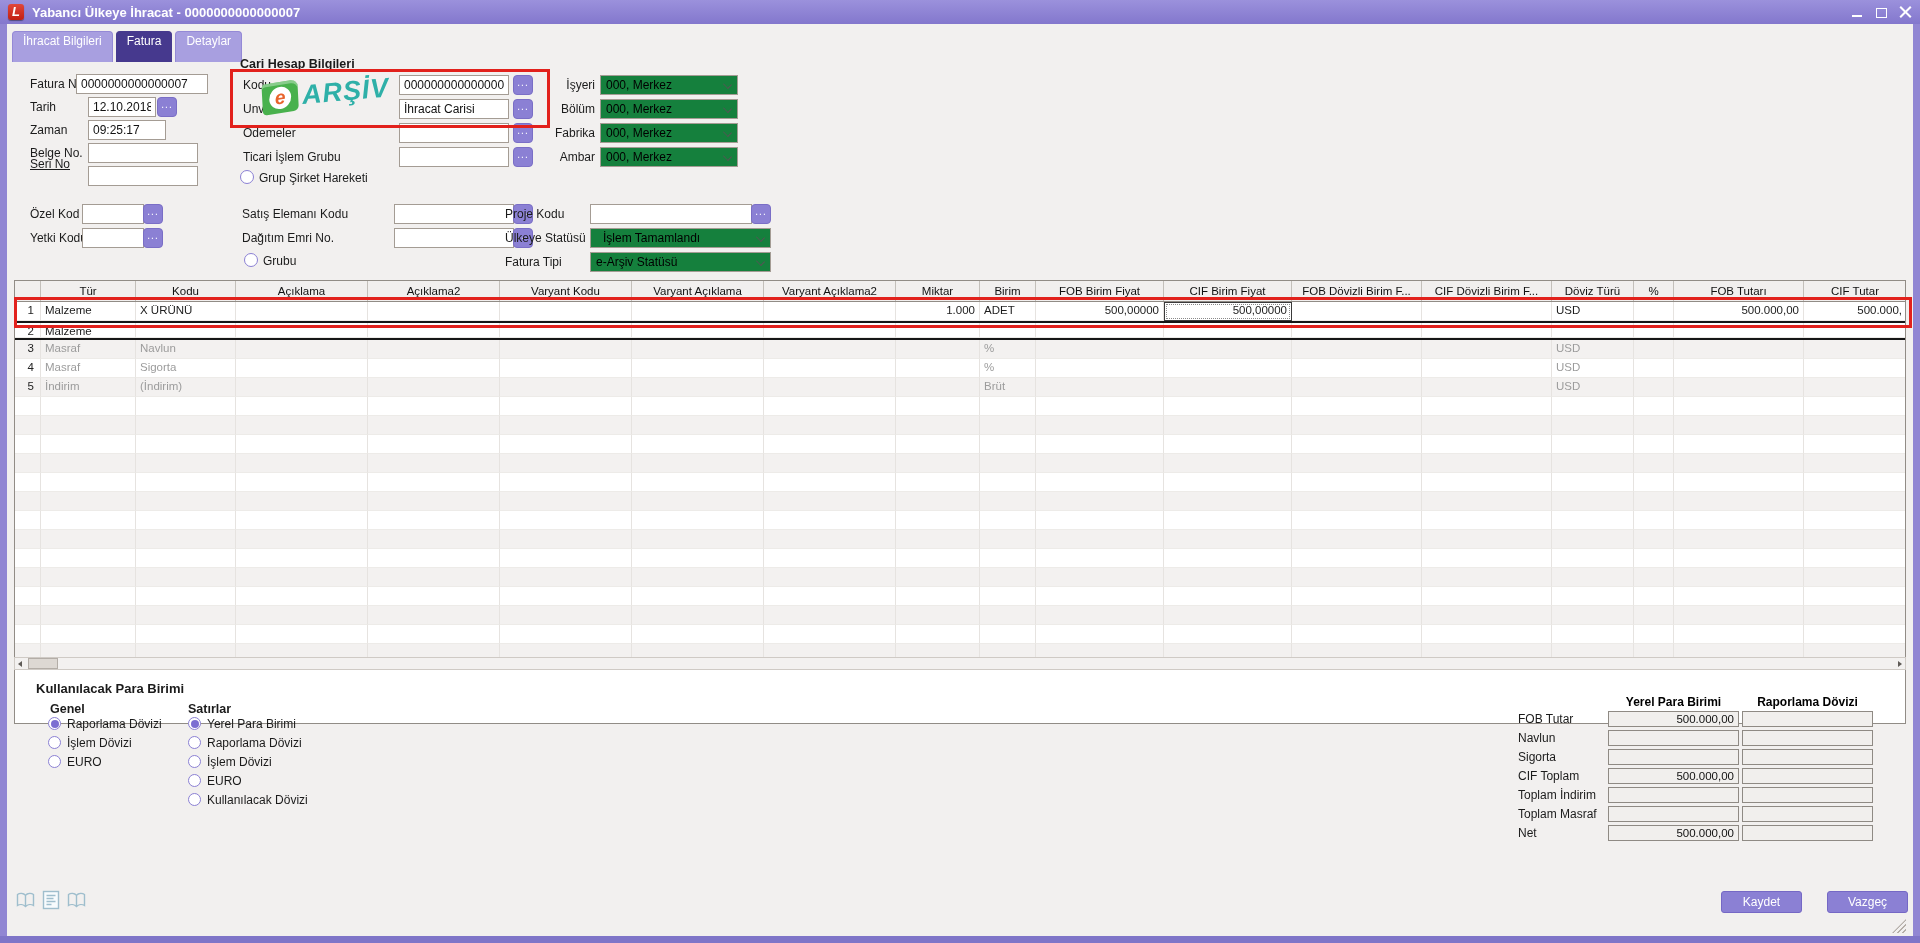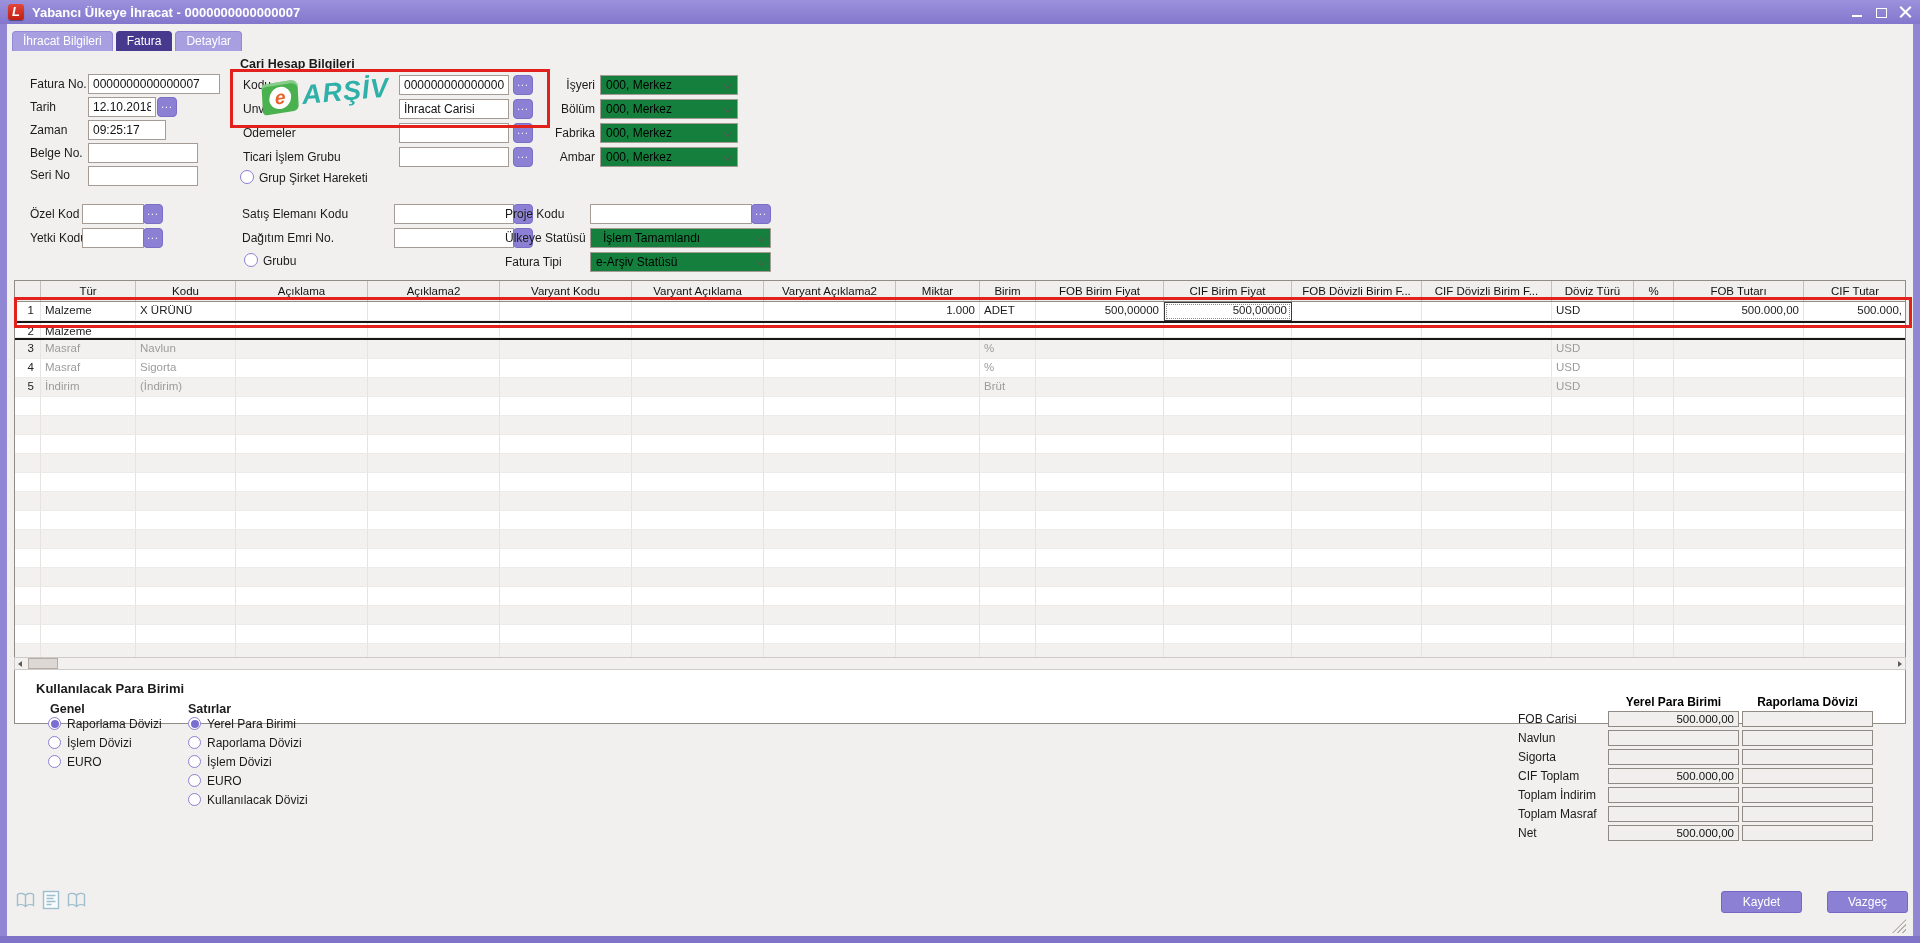--- a/index.html
+++ b/index.html
@@ -21,21 +21,21 @@
   .winbtns{position:absolute;right:8px;top:0;height:24px;display:flex;align-items:center;gap:11px;}
   .wb{width:13px;height:13px;position:relative;cursor:default;}
   .wb.min::after{content:"";position:absolute;left:1px;right:2px;bottom:2px;border-bottom:2px solid #fff;}
   .wb.max::after{content:"";position:absolute;left:1px;top:2px;width:9px;height:8px;border:1.5px solid #fff;}
   .wb.cls::before,.wb.cls::after{content:"";position:absolute;left:-1px;top:5px;width:15px;height:2px;background:#fff;}
   .wb.cls::before{transform:rotate(45deg);}
   .wb.cls::after{transform:rotate(-45deg);}
 
   
   #tabs{position:absolute;left:12px;top:31px;display:flex;gap:3px;}
-  .tab{padding:2px 10px 3px 10px;font-size:12px;color:#fff;background:#a89fe0;
+  .tab{padding:2px 10px 14px 10px;font-size:12px;color:#fff;background:#a89fe0;
     border:1px solid #9489d6;border-bottom:none;border-radius:4px 4px 0 0;white-space:nowrap;}
   .tab.active{background:#46398e;border-color:#46398e;}
 
   
   .lbl{position:absolute;font-size:12px;color:#1b1b1b;white-space:nowrap;}
   .lbl.r{text-align:right;}
   .bold{font-weight:bold;}
   .box{position:absolute;height:20px;background:#fff;border:1px solid #a49c94;box-sizing:border-box;
     font-size:12px;padding:1px 4px;font-family:inherit;color:#111;}
   input.box{outline:none;}
@@ -124,29 +124,29 @@
   <div class="edge right"></div>
   <div class="edge bottom"></div>
 
   <div id="tabs">
       <div class="tab">İhracat Bilgileri</div>
       <div class="tab active">Fatura</div>
       <div class="tab">Detaylar</div>
     </div>
 
   <div class="lbl" style="left:30px;top:77px;">Fatura No.</div>
-  <input class="box" style="left: 88px; top: 74px; width: 132px;" value="0000000000000007">
+  <input class="box" style="left: 76px; top: 74px; width: 132px;" value="0000000000000007">
   <div class="lbl" style="left:30px;top:100px;">Tarih</div>
   <input class="box" style="left: 88px; top: 97px; width: 68px;" value="12.10.2018">
   <div class="dots" style="left:157px;top:97px;">...</div>
   <div class="lbl" style="left:30px;top:123px;">Zaman</div>
   <input class="box" style="left: 88px; top: 120px; width: 78px;" value="09:25:17">
   <div class="lbl" style="left:30px;top:146px;">Belge No.</div>
   <input class="box" style="left: 88px; top: 143px; width: 110px;">
-  <div class="lbl" style="left:30px;top:168px;">Seri No</div>
+  <div class="lbl" style="left:30px;top:157px;text-decoration:underline;">Seri No</div>
   <input class="box" style="left: 88px; top: 166px; width: 110px;">
 
   <div class="lbl bold" style="left:240px;top:57px;font-size:12.5px;">Cari Hesap Bilgileri</div>
   <div class="lbl" style="left:243px;top:78px;">Kodu</div>
   <input class="box" style="left: 399px; top: 75px; width: 110px;" value="0000000000000006">
   <div class="dots" style="left:513px;top:75px;">...</div>
   <div class="lbl" style="left:243px;top:102px;">Unvanı</div>
   <input class="box" style="left: 399px; top: 99px; width: 110px;" value="İhracat Carisi">
   <div class="dots" style="left:513px;top:99px;">...</div>
   <div class="redbox" style="left:230px;top:69px;width:314px;height:53px;"></div>
@@ -651,21 +651,21 @@
       </div>
       <div class="ritem">
         <span class="radio"></span>
         <span>Kullanılacak Dövizi</span>
       </div>
     </div>
 
   <div class="thead" style="left:1608px;top:695px;width:131px;">Yerel Para Birimi</div>
   <div class="thead" style="left:1742px;top:695px;width:131px;">Raporlama Dövizi</div>
   <div id="totals">
-      <div class="lbl" style="left: 1518px; top: 712px;">FOB Carisi</div>
+      <div class="lbl" style="left: 1518px; top: 712px;">FOB Tutar</div>
       <div class="tbox" style="left: 1608px; top: 711px; width: 131px;">500.000,00</div>
       <div class="tbox" style="left: 1742px; top: 711px; width: 131px;"></div>
       <div class="lbl" style="left: 1518px; top: 731px;">Navlun</div>
       <div class="tbox" style="left: 1608px; top: 730px; width: 131px;"></div>
       <div class="tbox" style="left: 1742px; top: 730px; width: 131px;"></div>
       <div class="lbl" style="left: 1518px; top: 750px;">Sigorta</div>
       <div class="tbox" style="left: 1608px; top: 749px; width: 131px;"></div>
       <div class="tbox" style="left: 1742px; top: 749px; width: 131px;"></div>
       <div class="lbl" style="left: 1518px; top: 769px;">CIF Toplam</div>
       <div class="tbox" style="left: 1608px; top: 768px; width: 131px;">500.000,00</div>

